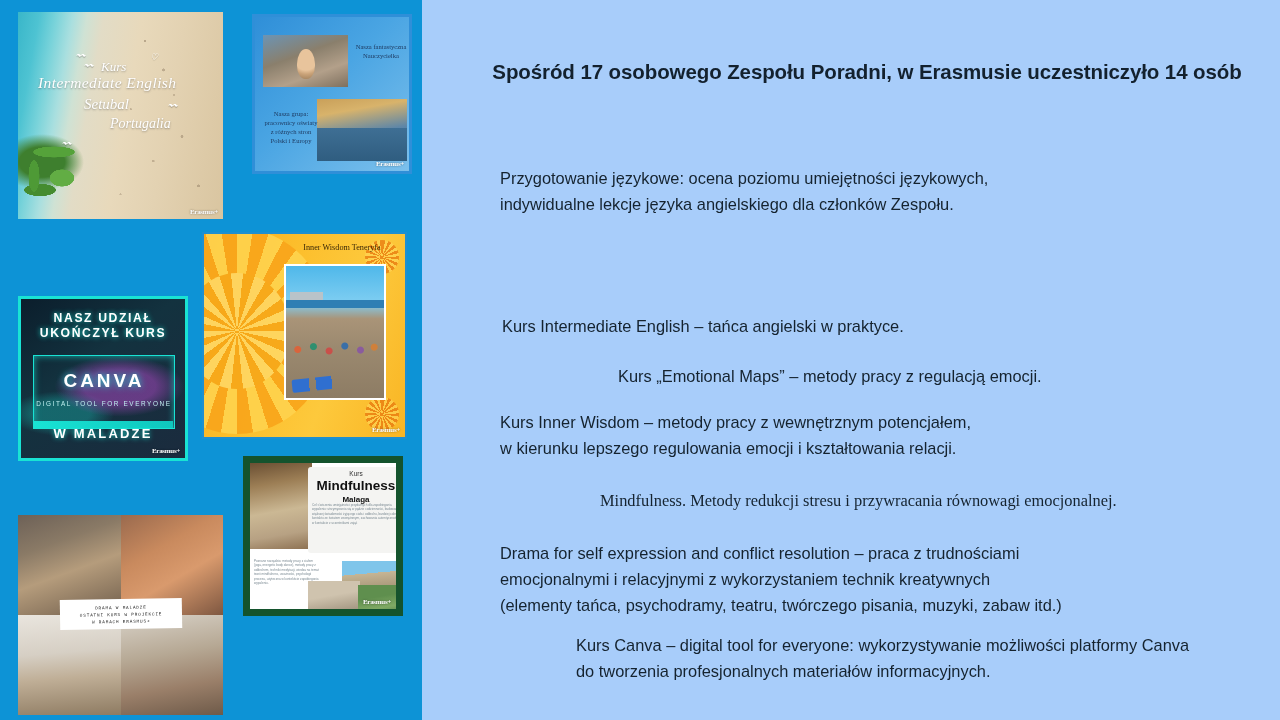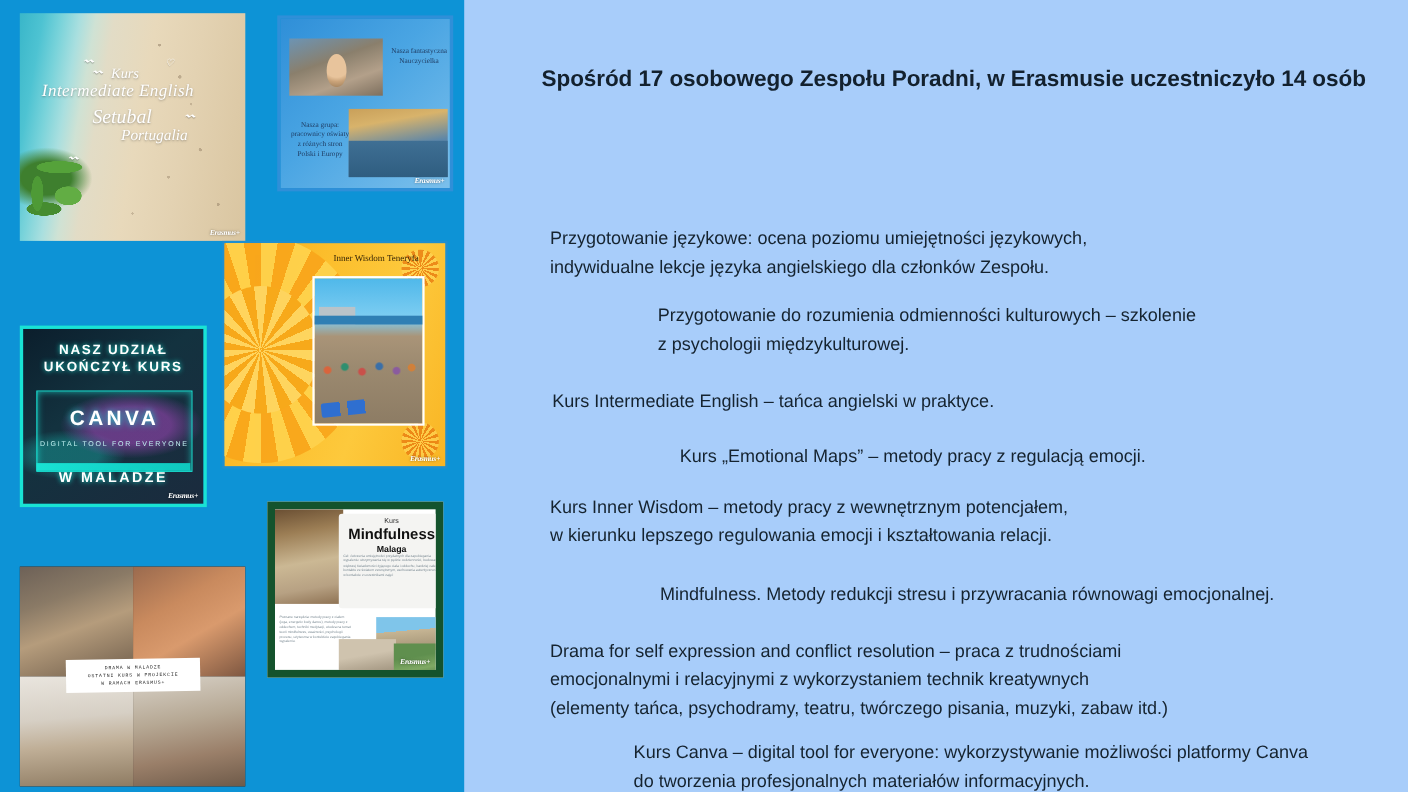--- a/index.html
+++ b/index.html
@@ -17,34 +17,34 @@
   
   .txt-wrap{position:absolute;left:0;top:0;width:858px;height:720px;}
   .head1{
     position:absolute;left:0;top:60px;width:858px;text-align:center;
     font-size:20.5px;font-weight:bold;color:#13212e;letter-spacing:-.1px;margin-left:16px;
   }
   .head2{
     position:absolute;left:0;top:105px;width:858px;text-align:center;
     font-size:17.5px;font-weight:bold;color:#13212e;letter-spacing:.1px;
   }
-  .para{position:absolute;color:#15232f;font-size:16.4px;line-height:26px;white-space:pre-line;margin-top:39px;}
+  .para{position:absolute;color:#15232f;font-size:16.4px;line-height:26px;white-space:pre-line;}
   .p1{left:78px;top:165px;}
   .p2{left:176px;top:235px;}
   .p3{left:80px;top:313px;}
   .p4{left:196px;top:363px;}
   .p5{left:78px;top:409px;}
-  .p6{left:178px;top:488px;}
+  .p6{left:178px;top:488px;font-family:Liberation Serif, serif;}
   .p7{left:78px;top:540px;}
   .p8{left:154px;top:632px;}
 
   
   .card{position:absolute;overflow:hidden;background:#ddd;}
   .erasmus{
-    position:absolute;right:5px;bottom:3px;font-size:7px;font-style:italic;
+    position:absolute;right:5px;bottom:3px;font-size:7px;
     font-weight:bold;color:#fff;font-family:"Liberation Serif",serif;
     text-shadow:0 0 2px rgba(0,0,0,.5);letter-spacing:-.3px;
   }
 
   
   #img-beach{left:18px;top:12px;width:205px;height:207px;
     background:
       radial-gradient(ellipse 60px 40px at 24px 150px, #3e7f2e 0%, #3e7f2e 38%, transparent 70%),
       linear-gradient(100deg,
         #39b6c9 0%, #4ec3d2 9%, #79d3da 16%,
@@ -68,21 +68,21 @@
       radial-gradient(ellipse 9px 26px at 14px 34px, #4e9a36 0 60%, transparent 62%),
       radial-gradient(ellipse 26px 10px at 20px 48px, #458c30 0 60%, transparent 62%),
       radial-gradient(ellipse 20px 14px at 42px 36px, #62ad44 0 60%, transparent 62%);
     filter:blur(.3px);
   }
   .beach-hand{position:absolute;left:0;top:0;width:205px;height:207px;
     color:#fff;font-family:"Liberation Serif",serif;font-style:italic;
     text-shadow:0 1px 2px rgba(60,60,60,.45);}
   .bh1{position:absolute;left:83px;top:47px;font-size:13px;}
   .bh2{position:absolute;left:20px;top:62px;font-size:15.5px;letter-spacing:.4px;}
-  .bh3{position:absolute;left:66px;top:84px;font-size:18px;}
+  .bh3{position:absolute;left:66px;top:84px;font-size:15px;}
   .bh4{position:absolute;left:62px;top:104px;font-size:14px;margin-left:30px;}
   .gull{position:absolute;color:#fff;font-size:9px;text-shadow:0 1px 1px rgba(0,0,0,.3);}
 
   
   #img-teacher{left:252px;top:14px;width:160px;height:160px;
     background:linear-gradient(135deg,#2f8fd8 0%,#4aa5e3 45%,#7cc0ec 100%);
     border:3px solid #2f8fd8;box-sizing:border-box;}
   #img-teacher .ph-a{position:absolute;left:8px;top:18px;width:85px;height:52px;
     background:linear-gradient(160deg,#6c94b4 0%,#8a7f6c 40%,#b3a08a 70%,#7d6f5e 100%);}
   #img-teacher .ph-a .face{position:absolute;left:34px;top:14px;width:18px;height:30px;border-radius:50% 50% 45% 45%;
@@ -113,21 +113,21 @@
   .cv-main{position:absolute;left:0;top:14px;width:100%;text-align:center;color:#fff;
     font-size:19px;font-weight:bold;letter-spacing:3px;text-shadow:0 0 7px #19e3d4;}
   .cv-sub{position:absolute;left:0;top:44px;width:100%;text-align:center;color:#bfeff0;
     font-size:6.4px;letter-spacing:1.6px;line-height:8.6px;}
   .cv-bar{position:absolute;left:12px;top:122px;width:140px;height:7px;
     background:linear-gradient(90deg,#19e3d4,#0fc7be);}
   .cv-t3{position:absolute;left:0;bottom:17px;width:100%;text-align:center;color:#fff;
     font-size:13px;font-weight:bold;letter-spacing:2.2px;text-shadow:0 0 5px #19e3d4;}
 
   
-  #img-wisdom{left:202px;top:219px;width:205px;height:207px;
+  #img-wisdom{left:202px;top:232px;width:205px;height:207px;
     background:linear-gradient(110deg,#f6a91c 0%,#fcbe2c 35%,#fdc93c 65%,#f9b524 100%);
     border:2px solid #1f8fd0;box-sizing:border-box;padding-left:48px;}
   .mandala{position:absolute;left:-62px;top:-6px;width:190px;height:206px;border-radius:50%;
     background:
       repeating-conic-gradient(from 0deg at 50% 50%, #ffd34d 0deg 9deg, #f9a61b 9deg 18deg),
       #fbbf35;
     opacity:.92;}
   .mandala:after{content:"";position:absolute;left:22%;top:22%;width:56%;height:56%;border-radius:50%;
     background:repeating-conic-gradient(from 6deg at 50% 50%, #f7a819 0deg 12deg, #ffd763 12deg 24deg);}
   .corner-m{position:absolute;width:34px;height:34px;border-radius:50%;
@@ -281,22 +281,20 @@
       </div>
     </div>
   </div>
 
   <div class="right-panel">
     <div class="txt-wrap">
       <div class="head1">Spośród 17 osobowego Zespołu Poradni, w Erasmusie uczestniczyło 14 osób</div>
 
       <div class="para p1">Przygotowanie językowe: ocena poziomu umiejętności językowych,
 indywidualne lekcje języka angielskiego dla członków Zespołu.</div>
-      <div class="para p2">Przygotowanie do rozumienia odmienności kulturowych – szkolenie
-z psychologii międzykulturowej.</div>
       <div class="para p3">Kurs Intermediate English –  tańca angielski w praktyce.</div>
       <div class="para p4">Kurs „Emotional Maps” – metody pracy z regulacją emocji.</div>
       <div class="para p5">Kurs Inner Wisdom – metody pracy z wewnętrznym potencjałem,
 w kierunku lepszego regulowania emocji i kształtowania relacji.</div>
       <div class="para p6">Mindfulness. Metody redukcji stresu i przywracania równowagi emocjonalnej.</div>
       <div class="para p7">Drama for self expression and conflict resolution – praca z trudnościami
 emocjonalnymi i relacyjnymi z wykorzystaniem technik kreatywnych
 (elementy tańca, psychodramy, teatru, twórczego pisania, muzyki, zabaw itd.)</div>
       <div class="para p8">Kurs Canva – digital tool for everyone: wykorzystywanie możliwości platformy Canva
 do tworzenia profesjonalnych materiałów informacyjnych.</div>

